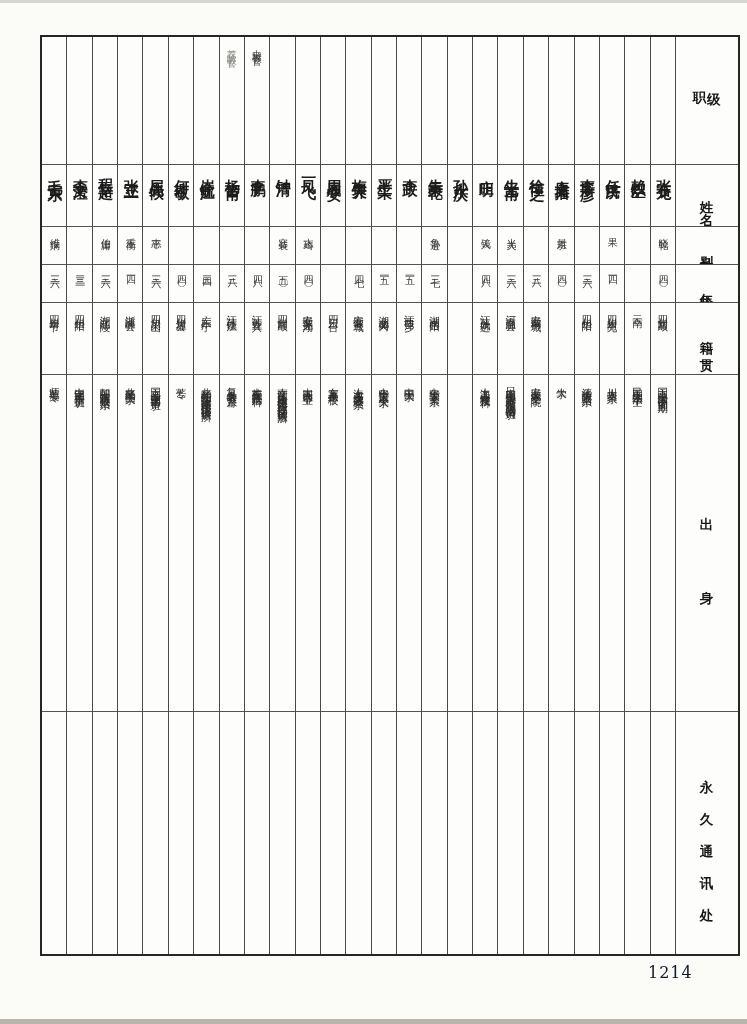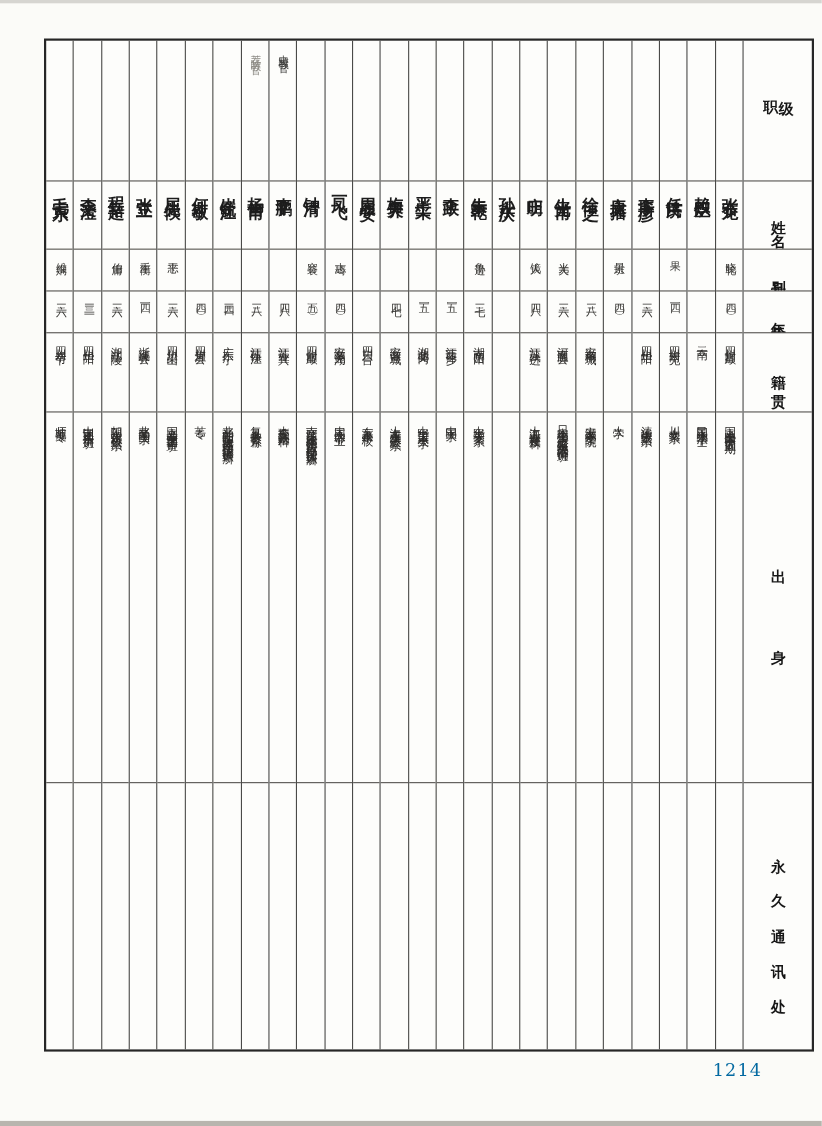--- a/index.html
+++ b/index.html
@@ -42,21 +42,21 @@
   .hdr{font-weight:bold;font-size:13.5px;color:#161616;}
   .hc{align-items:center;}
   .ls-rank{letter-spacing:44px;padding-top:44px;}
   .ls-name{letter-spacing:13px;padding-top:13px;}
   .ls-sm{letter-spacing:3px;padding-top:3px;}
   .ls-origin{letter-spacing:18px;padding-top:18px;}
   .ls-edu{letter-spacing:74px;padding-top:74px;}
   .ls-addr{letter-spacing:32px;padding-top:32px;}
   .page-number{
     position:absolute;left:648px;top:963px;
-    font-family:"DejaVu Serif",serif;font-size:16px;color:#0369a1;letter-spacing:1px;
+    font-family:"DejaVu Serif",serif;font-size:16px;color:#0f172a;letter-spacing:1px;
   }
 </style>
 </head>
 <body>
 
 <div class="scan-edge-top"></div>
 
 <div class="sheet-table">
 
   <div style="display:flex;flex-direction:row;flex:1 1 0;min-width:0;">

